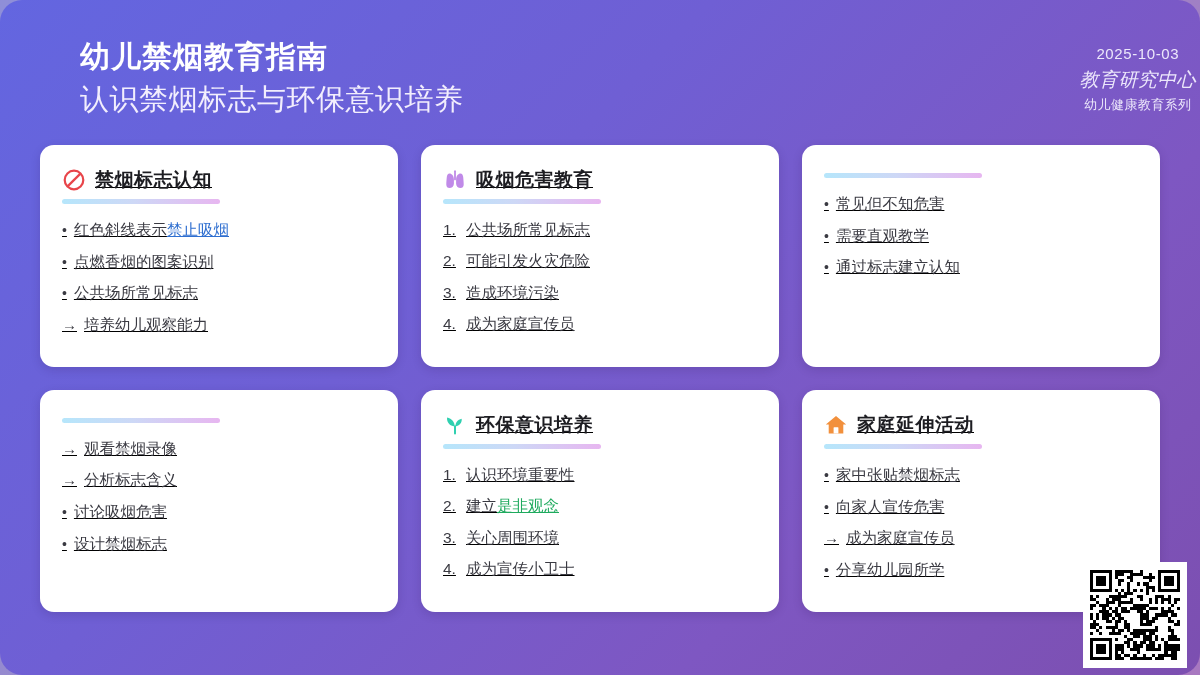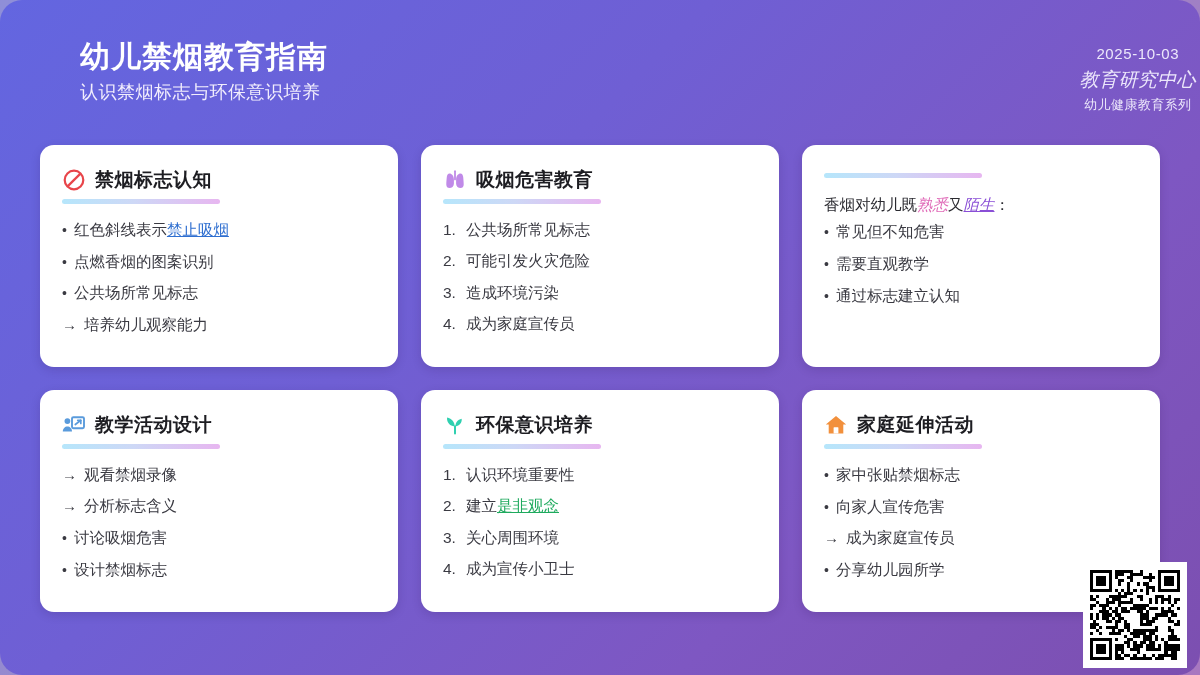--- a/index.html
+++ b/index.html
@@ -21,38 +21,38 @@
     position:absolute; left:0; top:0; width:1200px; height:135px;
     padding:30px 40px 0 42px;
     margin-left:38px;
   }
   .h-left { position:absolute; left:42px; top:38px; }
   .title {
     font-size:30px; font-weight:bold; color:#ffffff; letter-spacing:1px;
     line-height:1.25;
   }
   .subtitle {
-    font-size:18px; color:#f2eefd; letter-spacing:0.5px; margin-top:4px;
+    font-size:29px; color:#f2eefd; letter-spacing:0.5px; margin-top:4px;
   }
   .h-right {
     position:absolute; right:42px; top:42px; text-align:center;
     color:#ece7fb;
   }
   .h-date { font-size:15px; letter-spacing:0.6px; line-height:1.55; }
   .h-org  { font-size:19px; letter-spacing:0.4px; line-height:1.55;font-style:italic; }
   .h-series{ font-size:13px; letter-spacing:0.4px; line-height:1.55; }
 
   
   .grid {
     position:absolute; left:40px; top:145px;
     width:1062px; height:470px;
     display:grid;
     grid-template-columns:repeat(3,358px);
     grid-template-rows:222px 222px;
-    column-gap:23px; row-gap:23px;
+    column-gap:23px; row-gap:23px;text-decoration:underline;
   }
   .card {
     background:#ffffff; border-radius:14px;
     padding:22px 22px 14px 22px;
     box-shadow:0 3px 10px rgba(40,20,80,0.17);
     overflow:hidden;
   }
   .card-head { display:flex; align-items:center; gap:9px; }
   .card-icon { width:24px; height:24px; flex:none; display:block; }
   .card-title {
@@ -162,46 +162,35 @@
           </div>
           <div class="item">
             <span class="marker num">4.</span>
             <span class="item-text"><span>成为家庭宣传员</span></span>
           </div>
         </div>
       </div>
       <div class="card">
         <div class="head-rule"></div>
         <div class="card-body">
-          <div class="intro"><span>香烟对幼儿既</span><span class="em-pink">熟悉</span><span>又</span><span class="em-purple">陌生</span><span>：</span></div>
           <div class="item">
             <span class="marker dot">•</span>
             <span class="item-text"><span>常见但不知危害</span></span>
           </div>
           <div class="item">
             <span class="marker dot">•</span>
             <span class="item-text"><span>需要直观教学</span></span>
           </div>
           <div class="item">
             <span class="marker dot">•</span>
             <span class="item-text"><span>通过标志建立认知</span></span>
           </div>
         </div>
       </div>
       <div class="card">
-        <div class="card-head">
-          <svg class="card-icon" viewBox="0 0 24 24">
-            <rect x="10" y="4.2" width="12" height="11" rx="1.4" fill="none" stroke="#5a9bdc" stroke-width="1.9"></rect>
-            <path d="M13.3 11.5 18.8 7.3" stroke="#5a9bdc" stroke-width="1.7" stroke-linecap="round"></path>
-            <path d="M18.8 7.3h-3.1M18.8 7.3v3.1" stroke="#5a9bdc" stroke-width="1.7" stroke-linecap="round" fill="none"></path>
-            <circle cx="5.4" cy="8.1" r="2.9" fill="#5a9bdc"></circle>
-            <path d="M.8 18.6c0-2.9 2.1-5 4.6-5s4.6 2.1 4.6 5z" fill="#5a9bdc"></path>
-          </svg>
-          <div class="card-title">教学活动设计</div>
-        </div>
         <div class="head-rule"></div>
         <div class="card-body">
           <div class="item">
             <span class="marker arrow">→</span>
             <span class="item-text"><span>观看禁烟录像</span></span>
           </div>
           <div class="item">
             <span class="marker arrow">→</span>
             <span class="item-text"><span>分析标志含义</span></span>
           </div>

